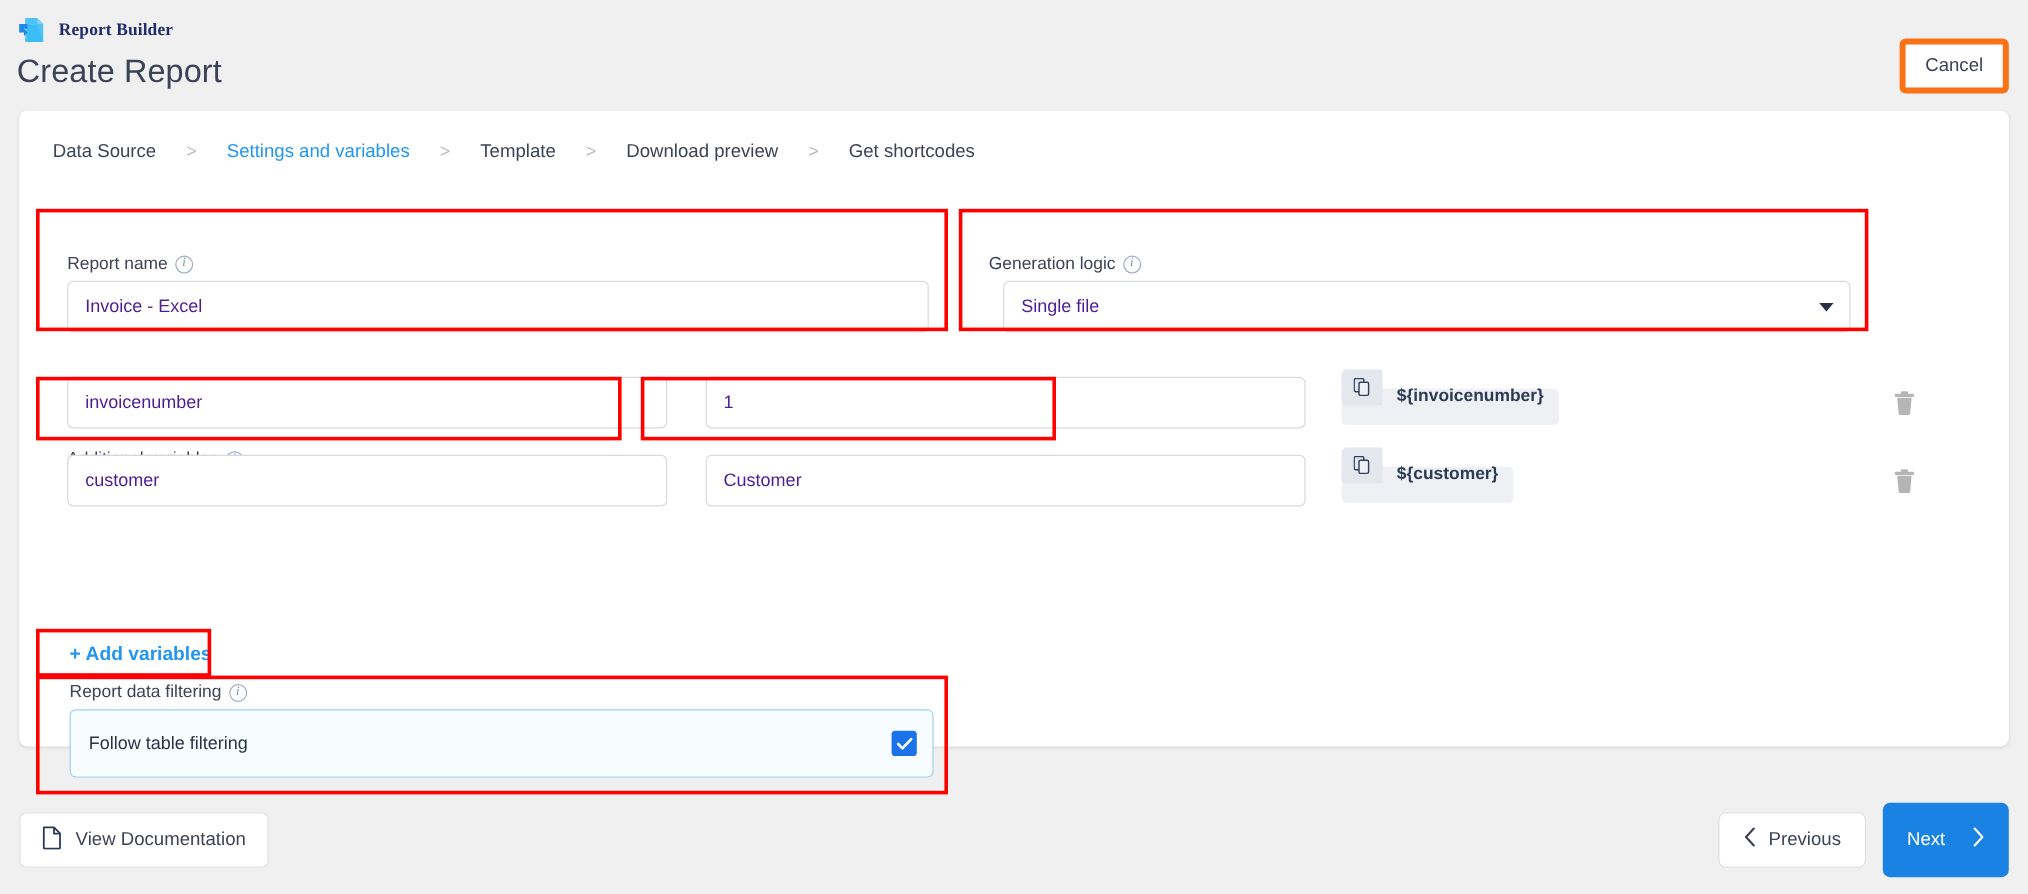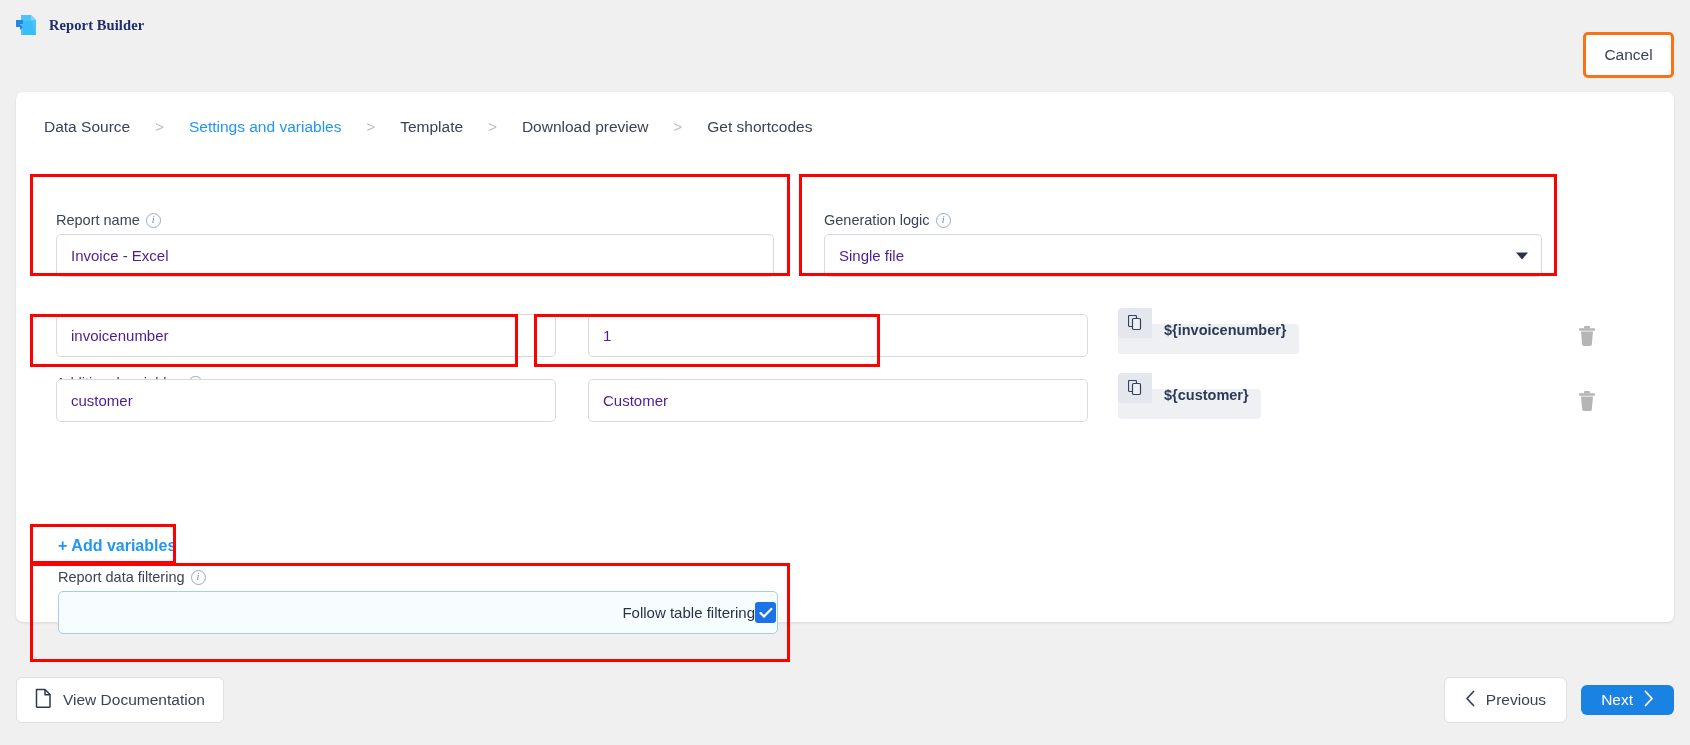--- a/index.html
+++ b/index.html
@@ -40,21 +40,21 @@
     margin-top: 4px;
     letter-spacing: .1px;
   }
   .cancel-btn {
     position: absolute;
     right: 16px;
     top: 32px;
     width: 91px;
     height: 46px;
     background: #ffffff;
-    border: 3px solid #f97316;
+    border: 5px solid #f97316;
     border-radius: 5px;
     font-size: 15.5px;
     color: #3c4257;
     cursor: pointer;
     font-family: "Liberation Sans", sans-serif;
     display: flex;
     align-items: center;
     justify-content: center;
   }
 
@@ -131,21 +131,21 @@
   .row-top {
     position: absolute;
     left: 28px;
     top: 110px;
     width: 1510px;
     display: flex;
     gap: 26px;
   }
   .fieldbox { flex: 1 1 0; padding: 10px 12px 12px 12px; }
 
-  .select-wrap { position: relative; }
+  .select-wrap { position: relative; margin-left: 12px; }
   .select-arrow {
     position: absolute;
     right: 14px;
     top: 50%;
     transform: translateY(-50%);
     width: 0; height: 0;
     border-left: 6px solid transparent;
     border-right: 6px solid transparent;
     border-top: 7px solid #2a3346;
     pointer-events: none;
@@ -218,28 +218,28 @@
   
   .filter-block {
     position: absolute;
     left: 40px;
     top: 477px;
     width: 722px;
     padding: 0 0 0 2px;
   }
   .filter-row {
     margin-top: 5px;
-    height: 43px;
+    height: 57px;
     border: 1px solid #9ed0f5;
     border-radius: 5px;
     background: #f7fcff;
     display: flex;
     align-items: center;
-    justify-content: flex-end;
-    padding: 0 1px 0 15px;
+    justify-content: space-between;
+    padding: 0 13px 0 15px;
   }
   .filter-row-label { font-size: 15px; color: #2a3346; }
   .checkbox {
     width: 21px; height: 21px;
     background: #1a73e8;
     border-radius: 3px;
     display: flex; align-items: center; justify-content: center;
     cursor: pointer;
   }
 
@@ -283,22 +283,22 @@
     border-radius: 6px;
     padding: 0 20px;
     font-size: 15.5px;
     color: #3c4257;
     cursor: pointer;
     font-family: "Liberation Sans", sans-serif;
   }
   .next-btn {
     display: inline-flex;
     align-items: center;
-    gap: 10px;
-    height: 30px;
+    gap: 22px;
+    height: 62px;
     background: #1a82e2;
     border: none;
     border-radius: 6px;
     padding: 0 20px;
     font-size: 15.5px;
     color: #fff;
     cursor: pointer;
     font-family: "Liberation Sans", sans-serif;
   }
   .chev { display: block; }
@@ -311,20 +311,21 @@
     <span class="brand-logo">
       <svg class="brand-logo" viewBox="0 0 26 26" xmlns="http://www.w3.org/2000/svg">
         <path d="M7 3 h10 l5 5 v15 a0 0 0 0 1 0 0 H7 z" fill="#4fc3f7"></path>
         <path d="M17 3 l5 5 h-5 z" fill="#81d4fa"></path>
         <path d="M9 9 h8 l5 14 H9 z" fill="#29b6f6" opacity=".55"></path>
         <path d="M2 8 h7 v4 H6 l3 3 -3 3 v-3 H2 z" fill="#1e88e5"></path>
       </svg>
     </span>
     <span class="brand-name">Report Builder</span>
   </div>
+  <div class="page-title">Create Report</div>
   <button class="cancel-btn">Cancel</button>
 </div>
 
 <div class="card">
 
   <div class="breadcrumb">
     <span class="crumb">Data Source</span>
     <span class="crumb-sep">&gt;</span>
     <span class="crumb active">Settings and variables</span>
     <span class="crumb-sep">&gt;</span>

